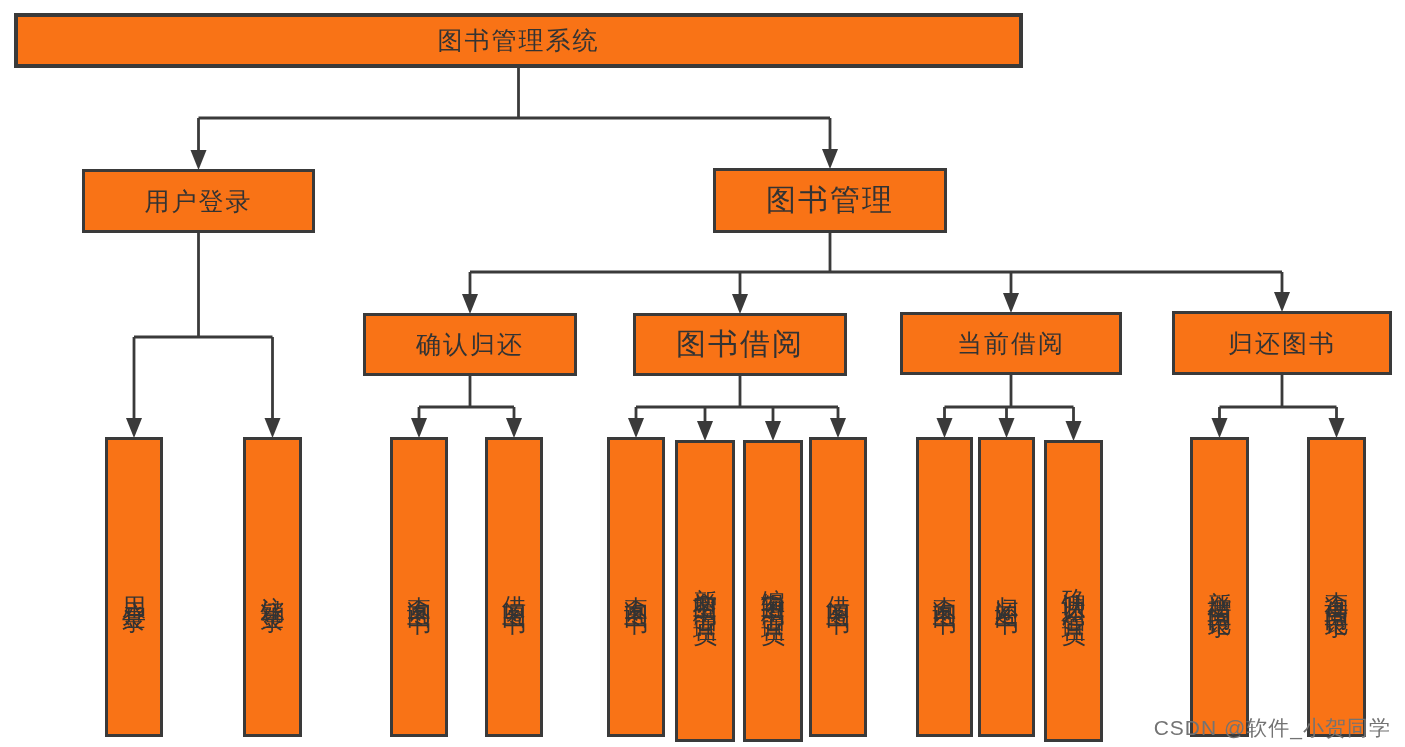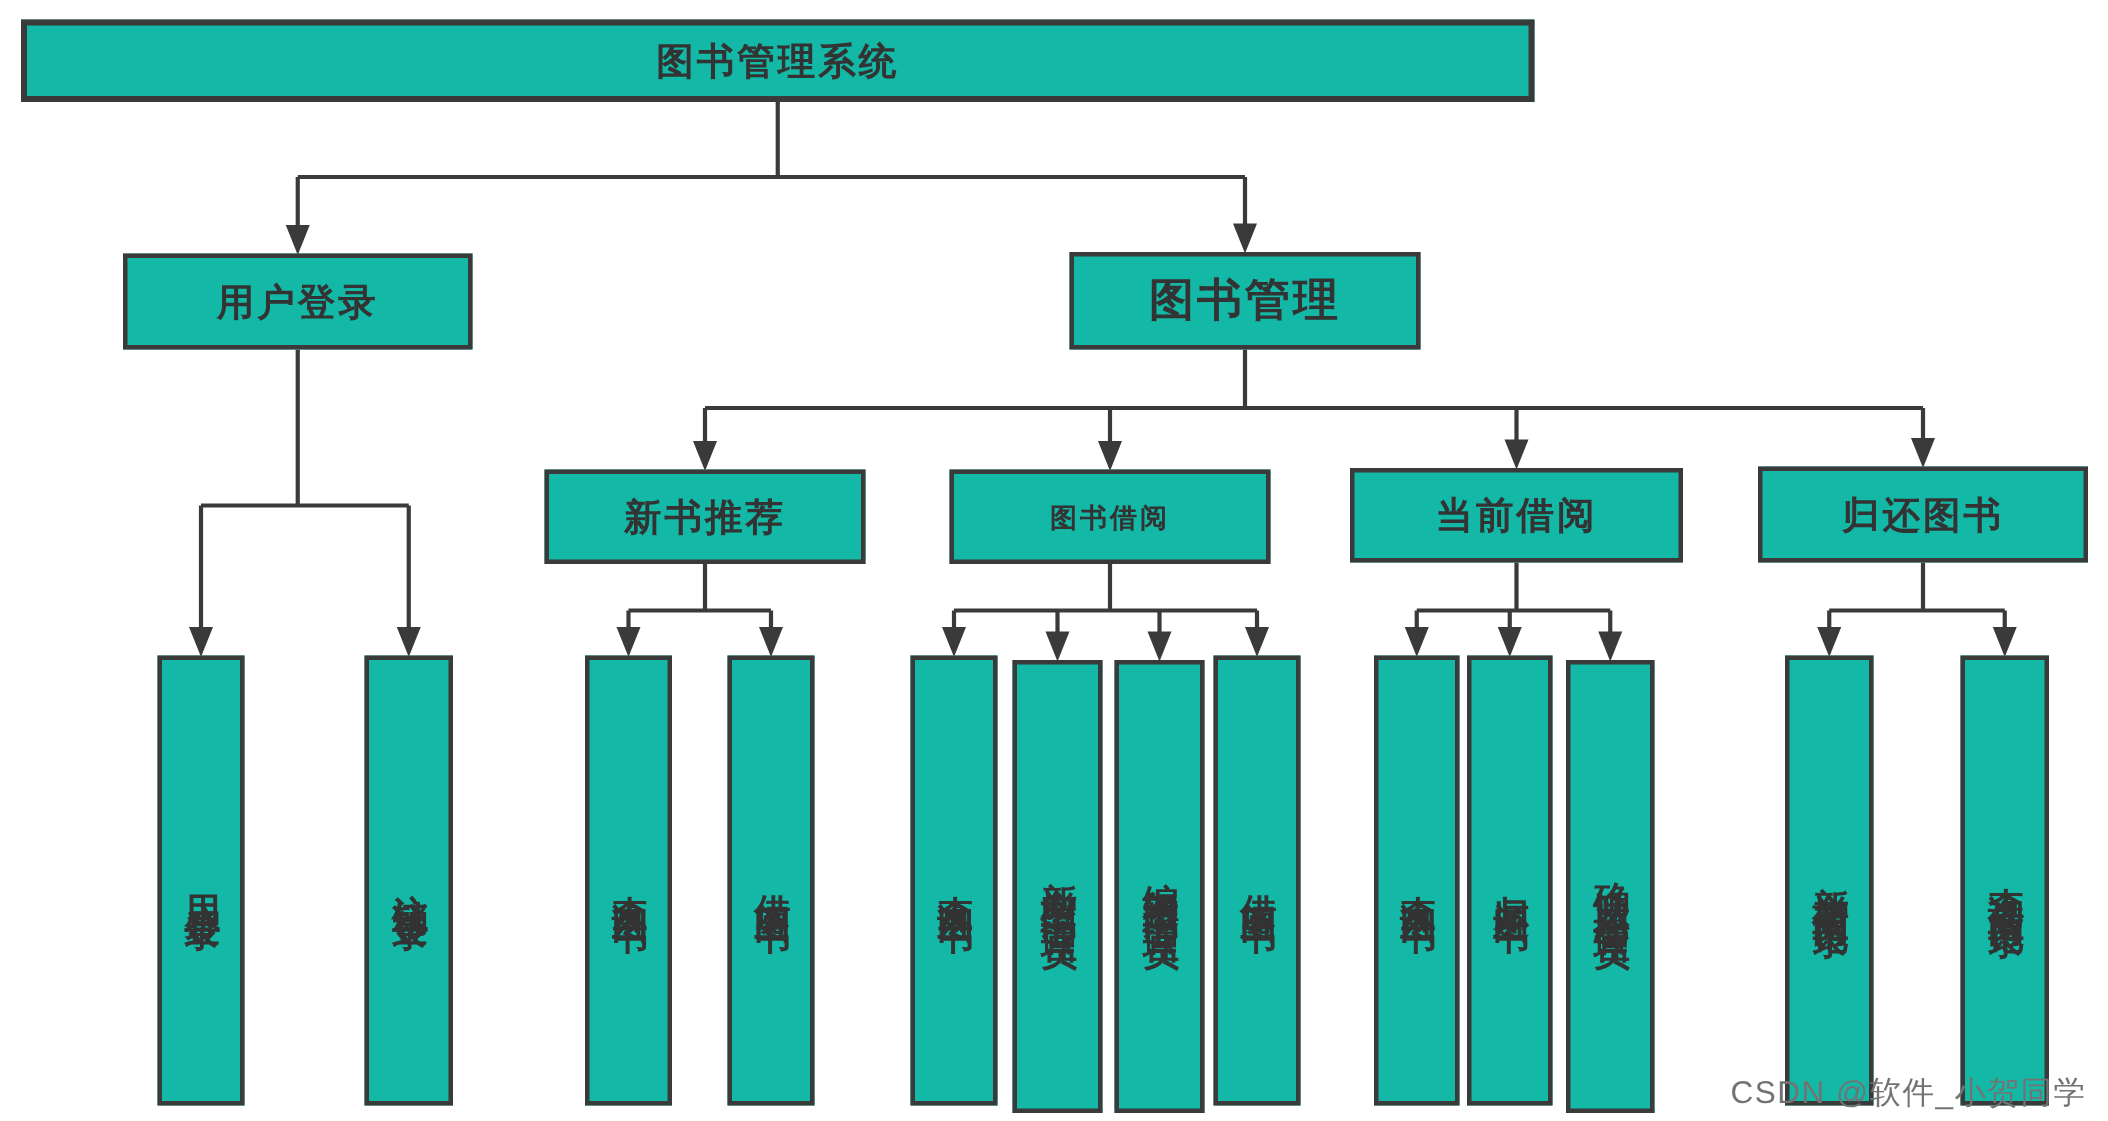--- a/index.html
+++ b/index.html
@@ -18,27 +18,26 @@
   #connectors {
     position: absolute;
     left: 0;
     top: 0;
     width: 1405px;
     height: 747px;
   }
   .box {
     position: absolute;
     box-sizing: border-box;
-    background: #14b8a6;
+    background: #f97316;
     border: 3px solid #3a3a3a;
     display: flex;
     align-items: center;
     justify-content: center;
     color: #333333;
-    font-weight: bold;
   }
   .box.root-box {
     border-width: 4px;
   }
   .box .lbl-h {
     letter-spacing: 2px;
     white-space: nowrap;
   }
   .box .lbl-v {
     writing-mode: vertical-rl;
@@ -126,24 +125,24 @@
       <div class="box" style="left: 713px; top: 168px; width: 234px; height: 65px; border-color: rgb(58, 58, 58); color: rgb(51, 51, 51);">
         <span class="lbl-h" style="font-size: 30px;">图书管理</span>
       </div>
       <div class="box" style="left: 105px; top: 437px; width: 58px; height: 300px; border-color: rgb(58, 58, 58); color: rgb(51, 51, 51);">
         <span class="lbl-v" style="font-size: 24px;">用户登录</span>
       </div>
       <div class="box" style="left: 243px; top: 437px; width: 59px; height: 300px; border-color: rgb(58, 58, 58); color: rgb(51, 51, 51);">
         <span class="lbl-v" style="font-size: 24px;">注销登录</span>
       </div>
       <div class="box" style="left: 363px; top: 313px; width: 214px; height: 63px; border-color: rgb(58, 58, 58); color: rgb(51, 51, 51);">
-        <span class="lbl-h" style="font-size: 25px;">新书推荐</span>
+        <span class="lbl-h" style="font-size: 25px;">确认归还</span>
       </div>
       <div class="box" style="left: 633px; top: 313px; width: 214px; height: 63px; border-color: rgb(58, 58, 58); color: rgb(51, 51, 51);">
-        <span class="lbl-h" style="font-size: 18px;">图书借阅</span>
+        <span class="lbl-h" style="font-size: 30px;">图书借阅</span>
       </div>
       <div class="box" style="left: 900px; top: 312px; width: 222px; height: 63px; border-color: rgb(58, 58, 58); color: rgb(51, 51, 51);">
         <span class="lbl-h" style="font-size: 25px;">当前借阅</span>
       </div>
       <div class="box" style="left: 1172px; top: 311px; width: 220px; height: 64px; border-color: rgb(58, 58, 58); color: rgb(51, 51, 51);">
         <span class="lbl-h" style="font-size: 25px;">归还图书</span>
       </div>
       <div class="box" style="left: 390px; top: 437px; width: 58px; height: 300px; border-color: rgb(58, 58, 58); color: rgb(51, 51, 51);">
         <span class="lbl-v" style="font-size: 24px;">查询图书</span>
       </div>

